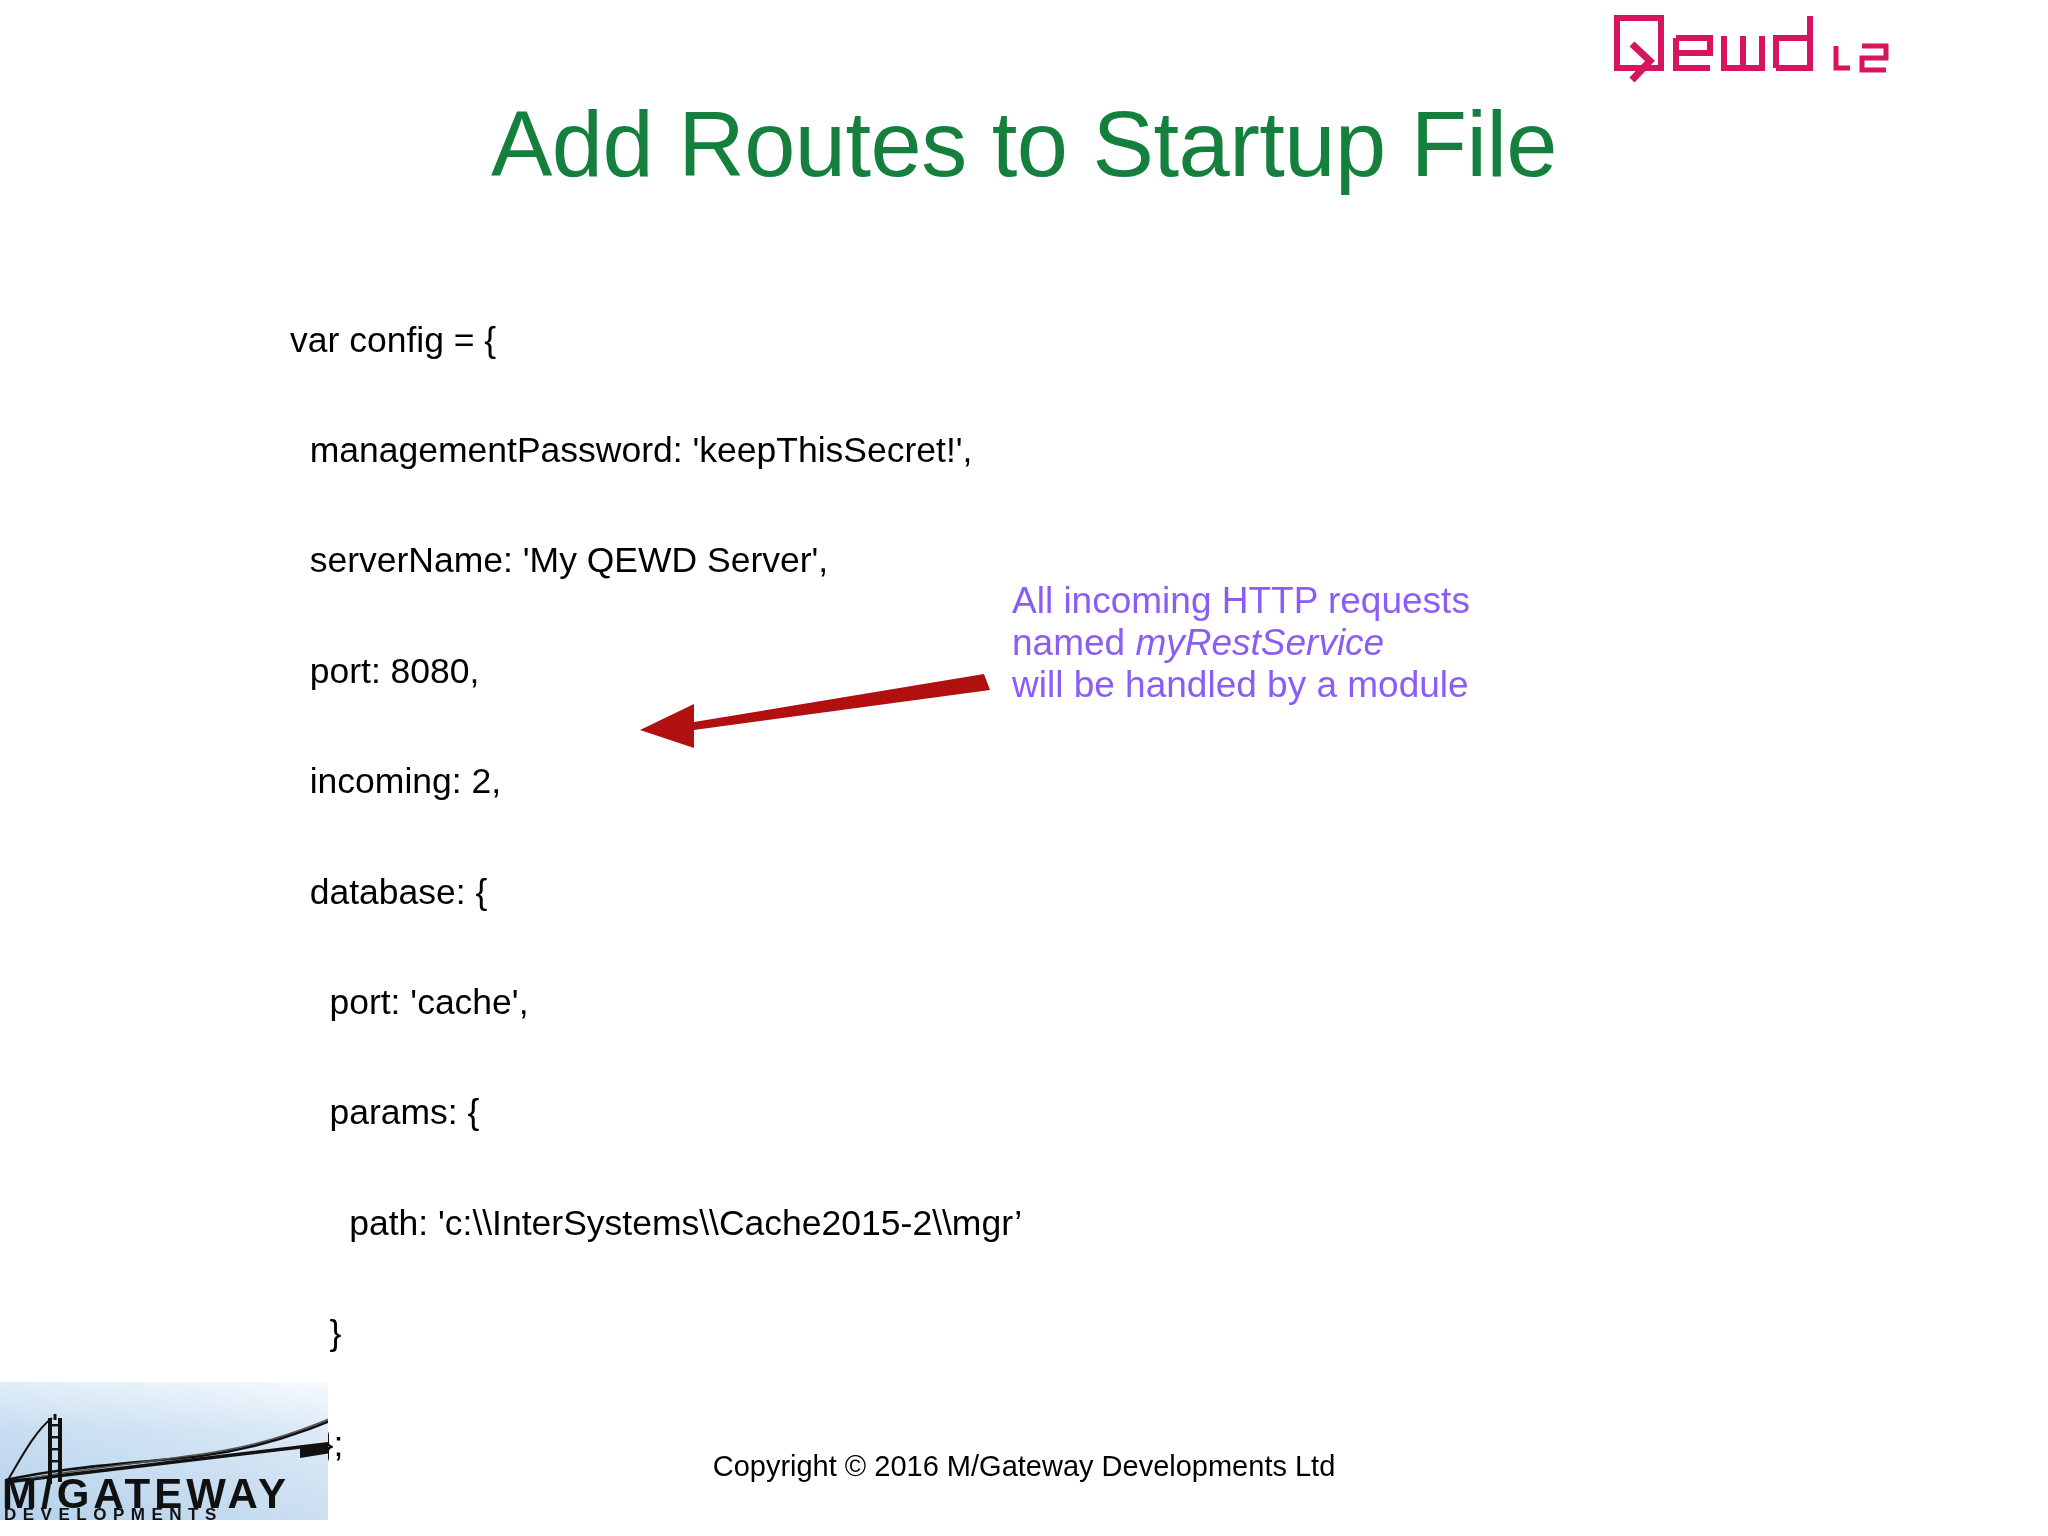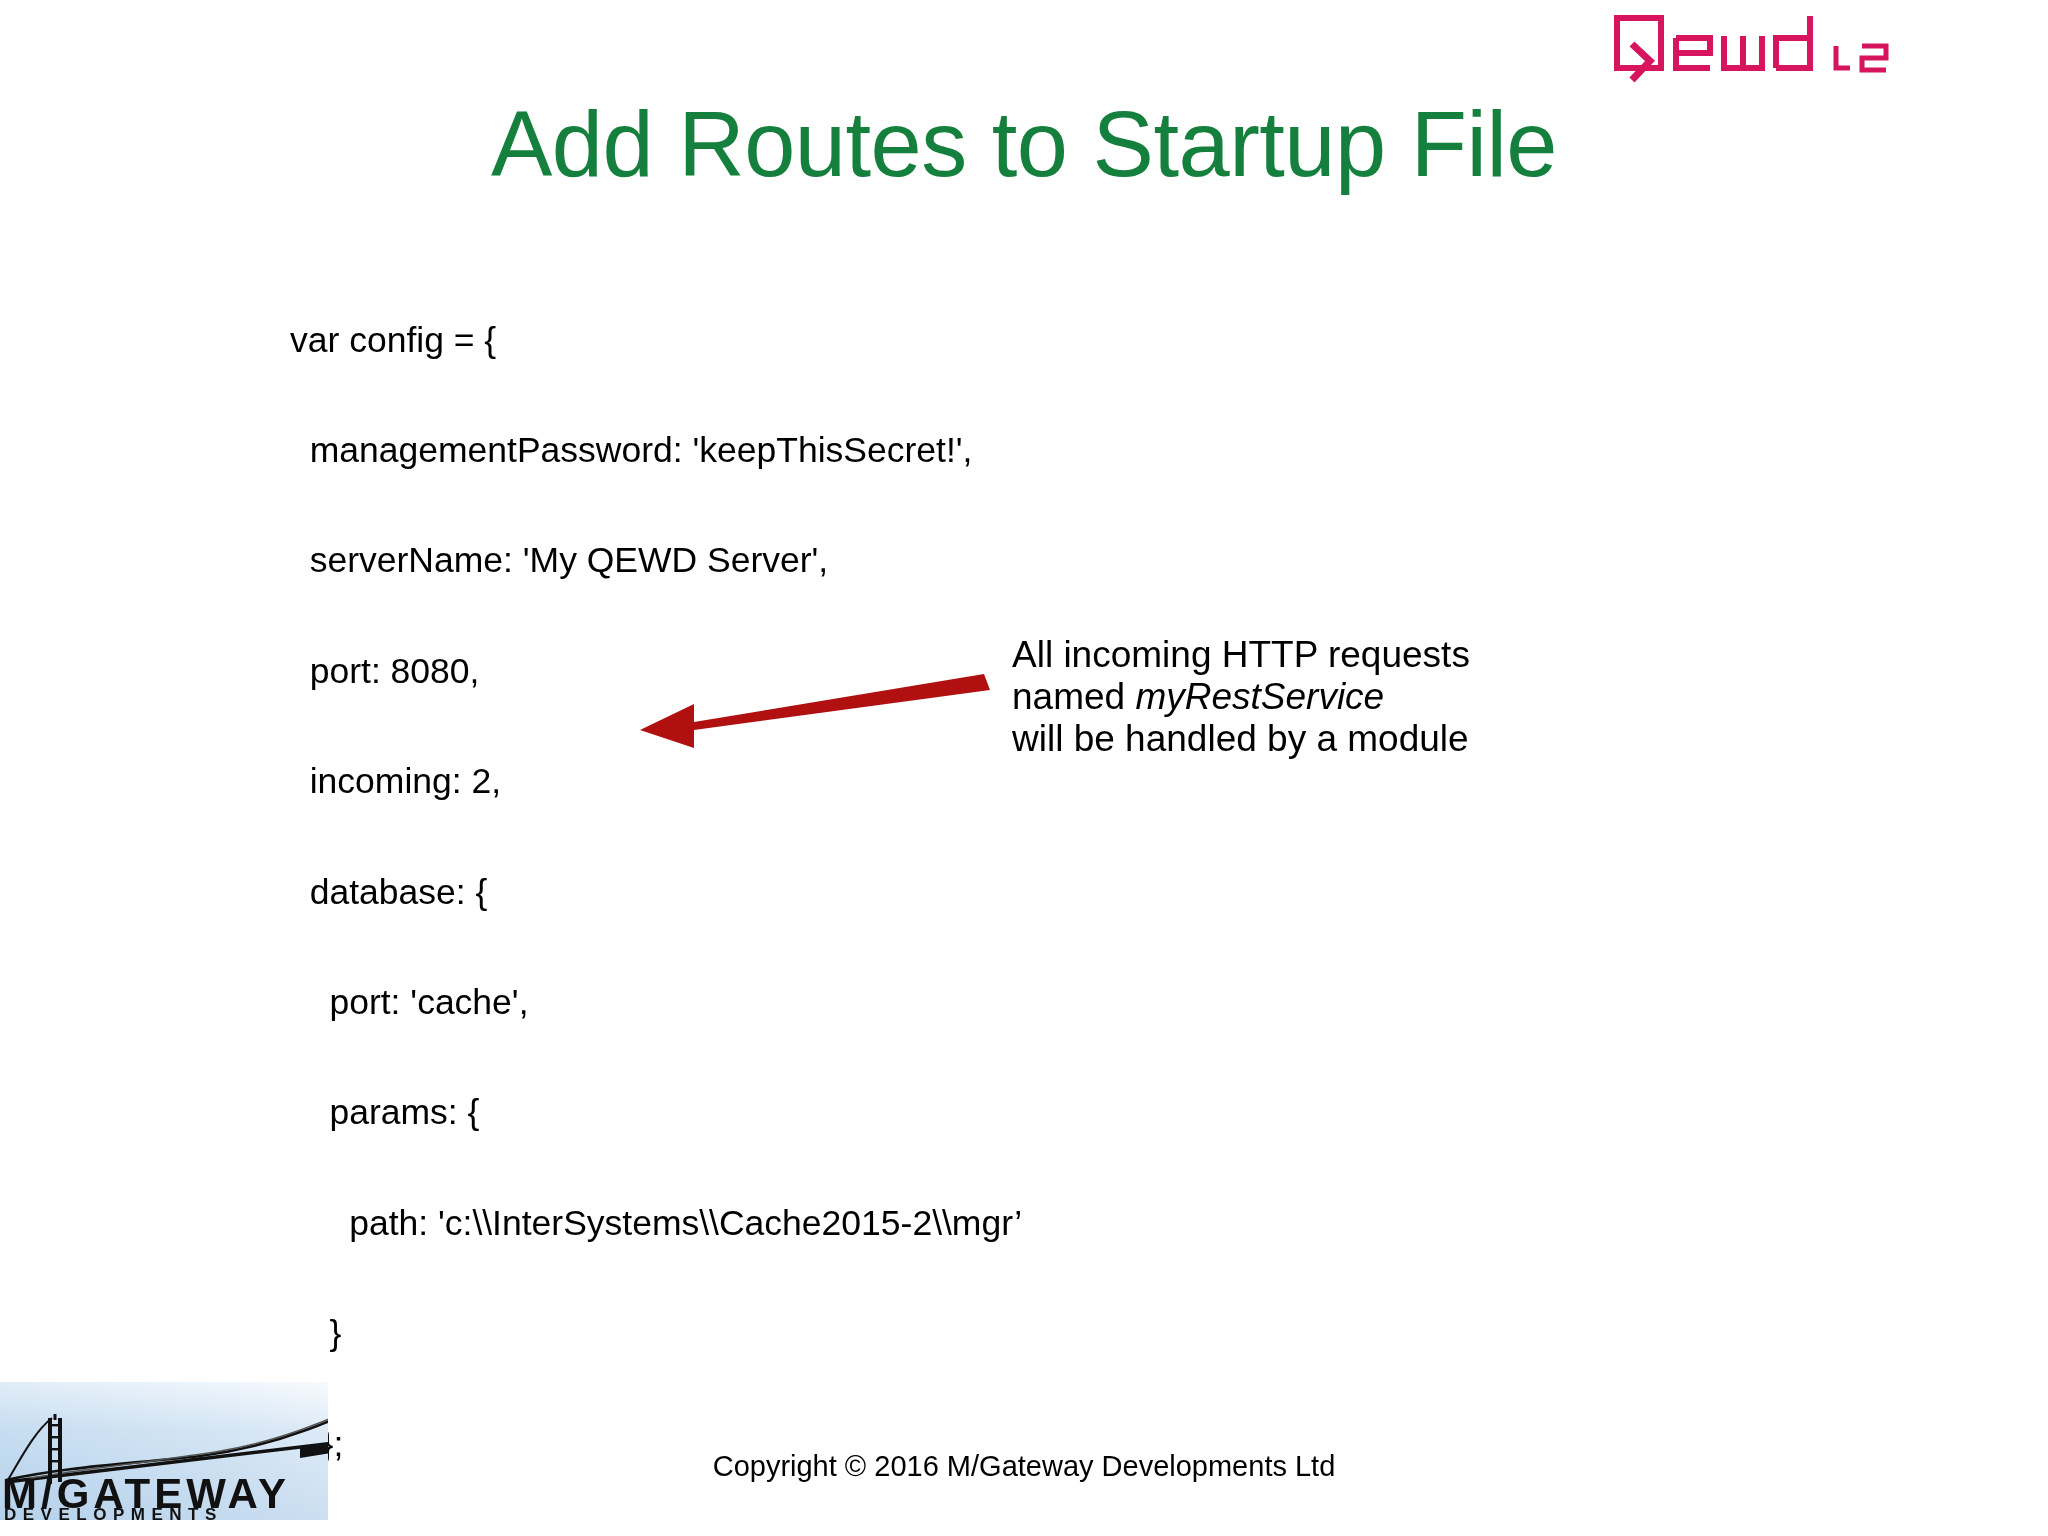--- a/index.html
+++ b/index.html
@@ -54,25 +54,25 @@
   .code-line {
     white-space: pre;
     min-height: 36.8px;
     margin-left: 16px;
   }
 
   
   .annotation {
     position: absolute;
     left: 1012px;
-    top: 634px;
+    top: 580px;
     width: 620px;
     font-size: 37px;
     line-height: 42px;
-    color: #000000;
+    color: #8b5cf6;
   }
   .annotation .em {
     font-style: italic;
   }
 
   
   .callout-arrow {
     position: absolute;
     left: 628px;
     top: 668px;

